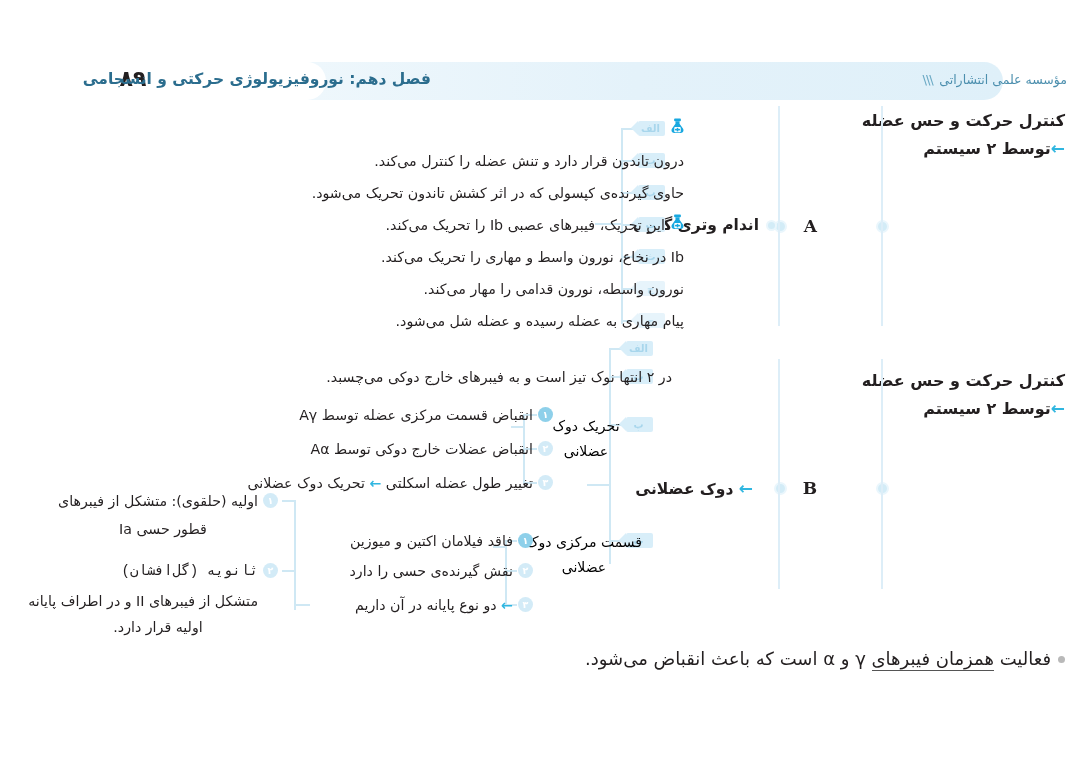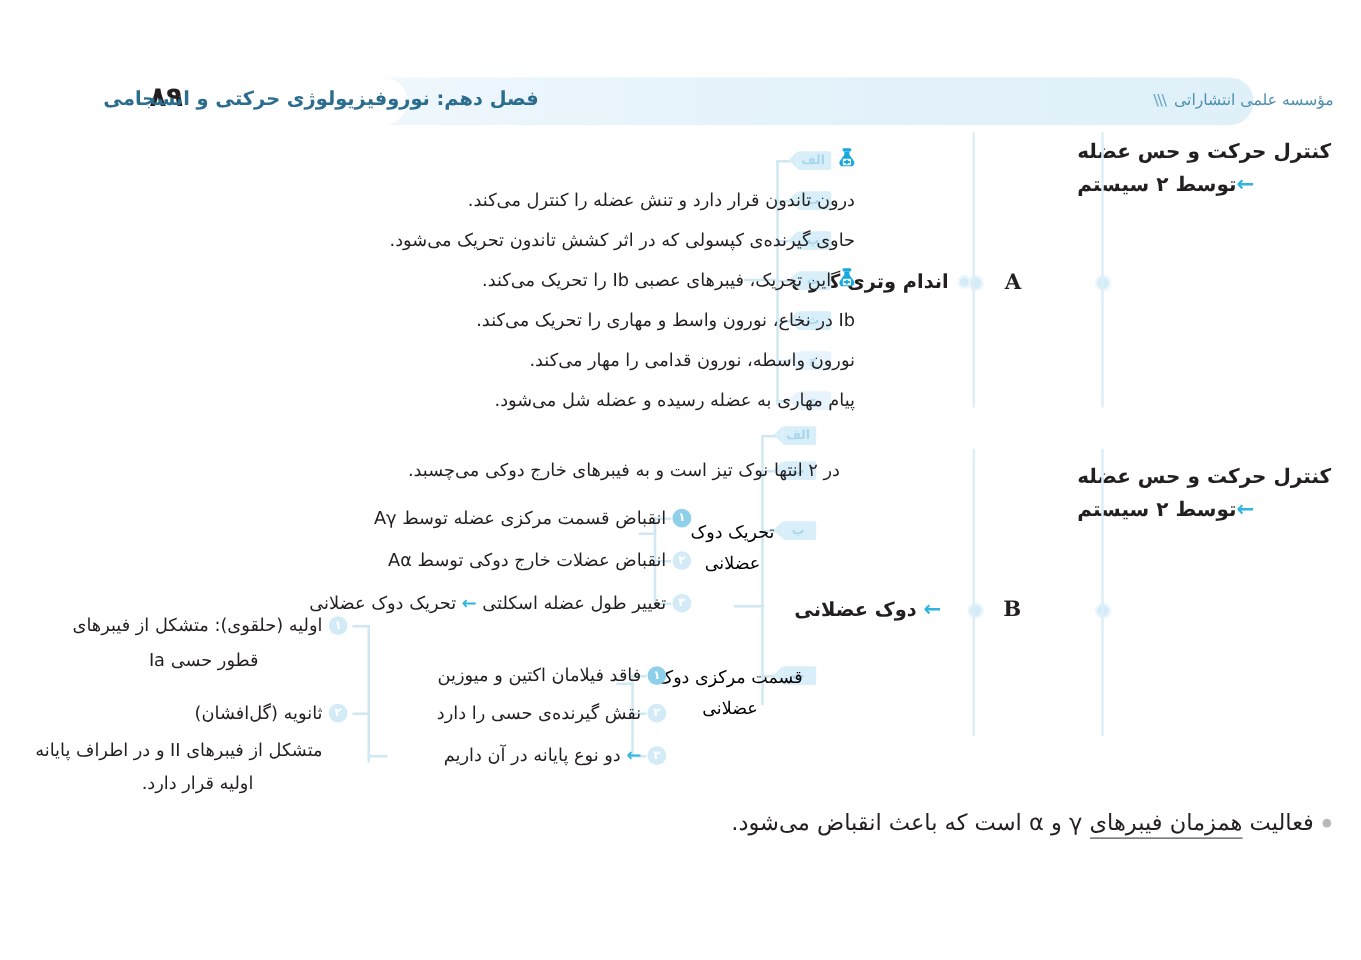--- a/index.html
+++ b/index.html
@@ -46,21 +46,21 @@
   
   .canvas{position:absolute;left:0;top:104px;width:1089px;height:560px;}
 
   
   .vline{position:absolute;background:#cfe8f4;width:1.6px;}
   .hline{position:absolute;background:#cfe8f4;height:1.6px;}
   .vline.pale{background:#ddeef8;}
 
   
   .root{
-    position:absolute;text-align:left;line-height:1.65;
+    position:absolute;text-align:right;line-height:1.65;
     font-size:16px;font-weight:bold;color:#231f20;white-space:nowrap;
   }
   .root .l2{display:block;}
   .arrow-c{color:#2fb6e0;font-weight:bold;font-size:17px;}
 
   .root-letter{
     position:absolute;font-size:17px;font-weight:bold;
     font-family:"DejaVu Serif","Liberation Serif",serif;color:#231f20;
   }
   .dot{
@@ -286,21 +286,21 @@
   <div class="vline" style="right:793px;top:396px;height:110px;"></div>
   <div class="hline" style="right:779px;top:500px;width:16px;"></div>
 
   <div class="hline" style="right:793px;top:396px;width:14px;"></div>
   <div class="num pale" style="right:811px;top:389px;">۱</div>
   <div class="line" style="right:831px;top:386px;">اولیه (حلقوی): متشکل از فیبرهای</div>
   <div class="line" style="right:831px;top:414px;width:190px;text-align:center;">قطور حسی Ia</div>
 
   <div class="hline" style="right:793px;top:466px;width:14px;"></div>
   <div class="num pale" style="right:811px;top:459px;">۲</div>
-  <div class="line" style="right:831px;top:456px;">ثانویه (گل‌افشان)</div>
+  <div class="line" style="right:831px;top:456px;font-family:Liberation Mono, monospace;">ثانویه (گل‌افشان)</div>
   <div class="line" style="right:831px;top:486px;">متشکل از فیبرهای II و در اطراف پایانه</div>
   <div class="line" style="right:831px;top:512px;width:200px;text-align:center;">اولیه قرار دارد.</div>
 
 </div>
 
 <div class="note">
   <span class="bullet"></span><span>فعالیت </span><span class="uline">همزمان فیبرهای</span><span> γ و α است که باعث انقباض می‌شود.</span>
 </div>
 
 </body></html>

